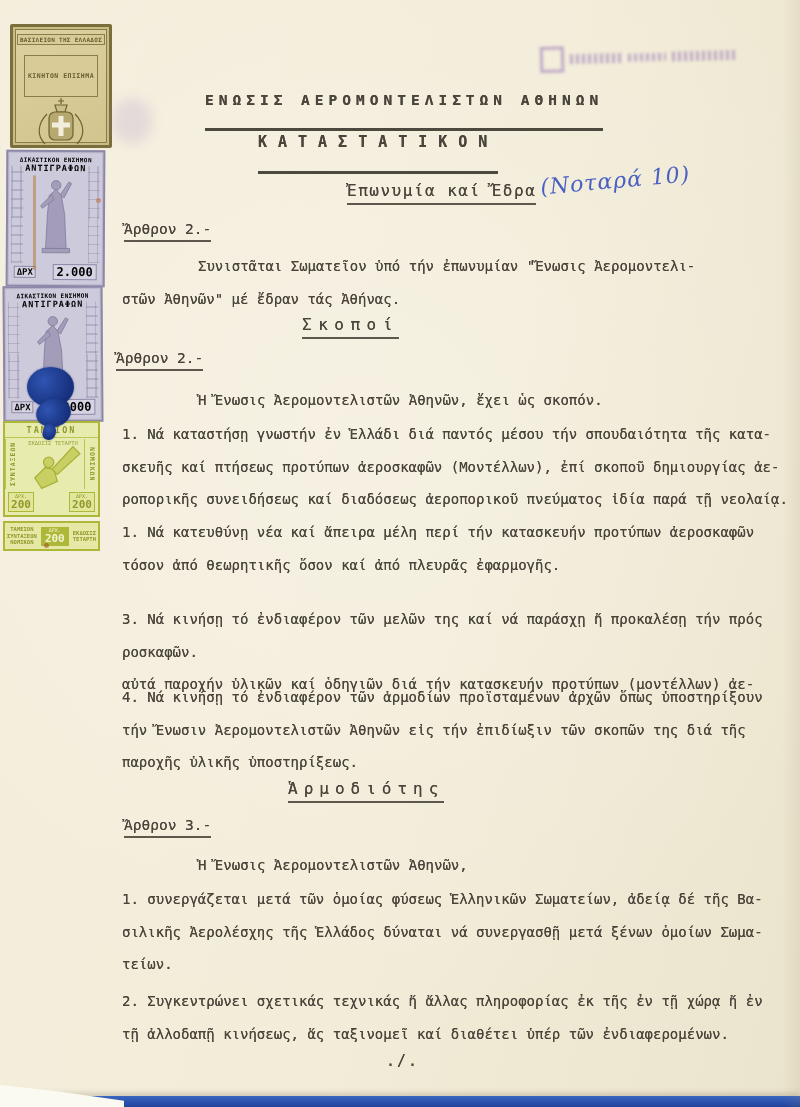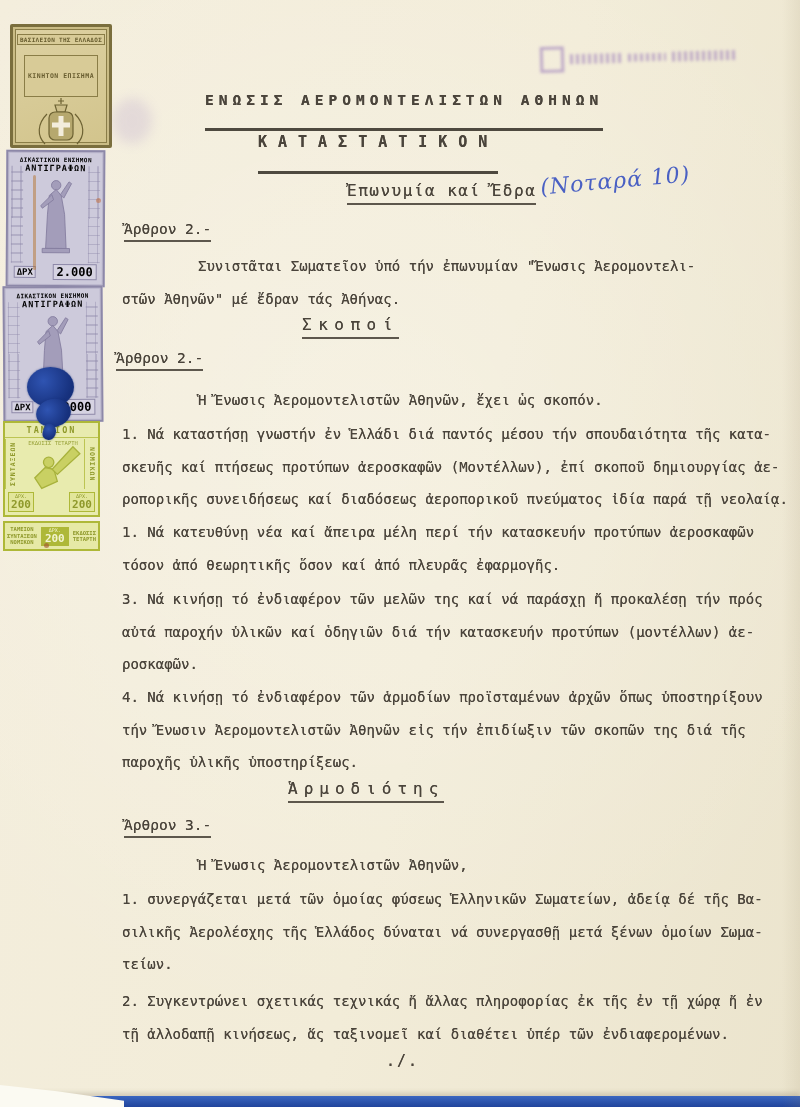--- a/index.html
+++ b/index.html
@@ -131,24 +131,24 @@
       <div class="tline">1. Νά καταστήσῃ γνωστήν ἐν Ἑλλάδι διά παντός μέσου τήν σπουδαιότητα τῆς κατα-</div>
       <div class="tline">σκευῆς καί πτήσεως προτύπων ἀεροσκαφῶν (Μοντέλλων), ἐπί σκοποῦ δημιουργίας ἀε-</div>
       <div class="tline">ροπορικῆς συνειδήσεως καί διαδόσεως ἀεροπορικοῦ πνεύματος ἰδία παρά τῇ νεολαίᾳ.</div>
     </div>
 
   <div class="block typed" style="top:516px;">
       <div class="tline">1. Νά κατευθύνῃ νέα καί ἄπειρα μέλη περί τήν κατασκευήν προτύπων ἀεροσκαφῶν</div>
       <div class="tline">τόσον ἀπό θεωρητικῆς ὅσον καί ἀπό πλευρᾶς ἐφαρμογῆς.</div>
     </div>
 
-  <div class="block typed" style="top:583px;">
+  <div class="block typed" style="top:603px;">
       <div class="tline">3. Νά κινήσῃ τό ἐνδιαφέρον τῶν μελῶν της καί νά παράσχῃ ἤ προκαλέσῃ τήν πρός</div>
+      <div class="tline">ροσκαφῶν.</div>
       <div class="tline">αὐτά παροχήν ὑλικῶν καί ὁδηγιῶν διά τήν κατασκευήν προτύπων (μοντέλλων) ἀε-</div>
-      <div class="tline">ροσκαφῶν.</div>
     </div>
 
   <div class="block typed" style="top:681px;">
       <div class="tline">4. Νά κινήσῃ τό ἐνδιαφέρον τῶν ἁρμοδίων προϊσταμένων ἀρχῶν ὅπως ὑποστηρίξουν</div>
       <div class="tline">τήν Ἔνωσιν Ἀερομοντελιστῶν Ἀθηνῶν εἰς τήν ἐπιδίωξιν τῶν σκοπῶν της διά τῆς</div>
       <div class="tline">παροχῆς ὑλικῆς ὑποστηρίξεως.</div>
     </div>
 
   <div class="heading typed hrule" style="left:288px;top:779px;font-size:16px;letter-spacing:6px;">Ἁρμοδιότης</div>
 

